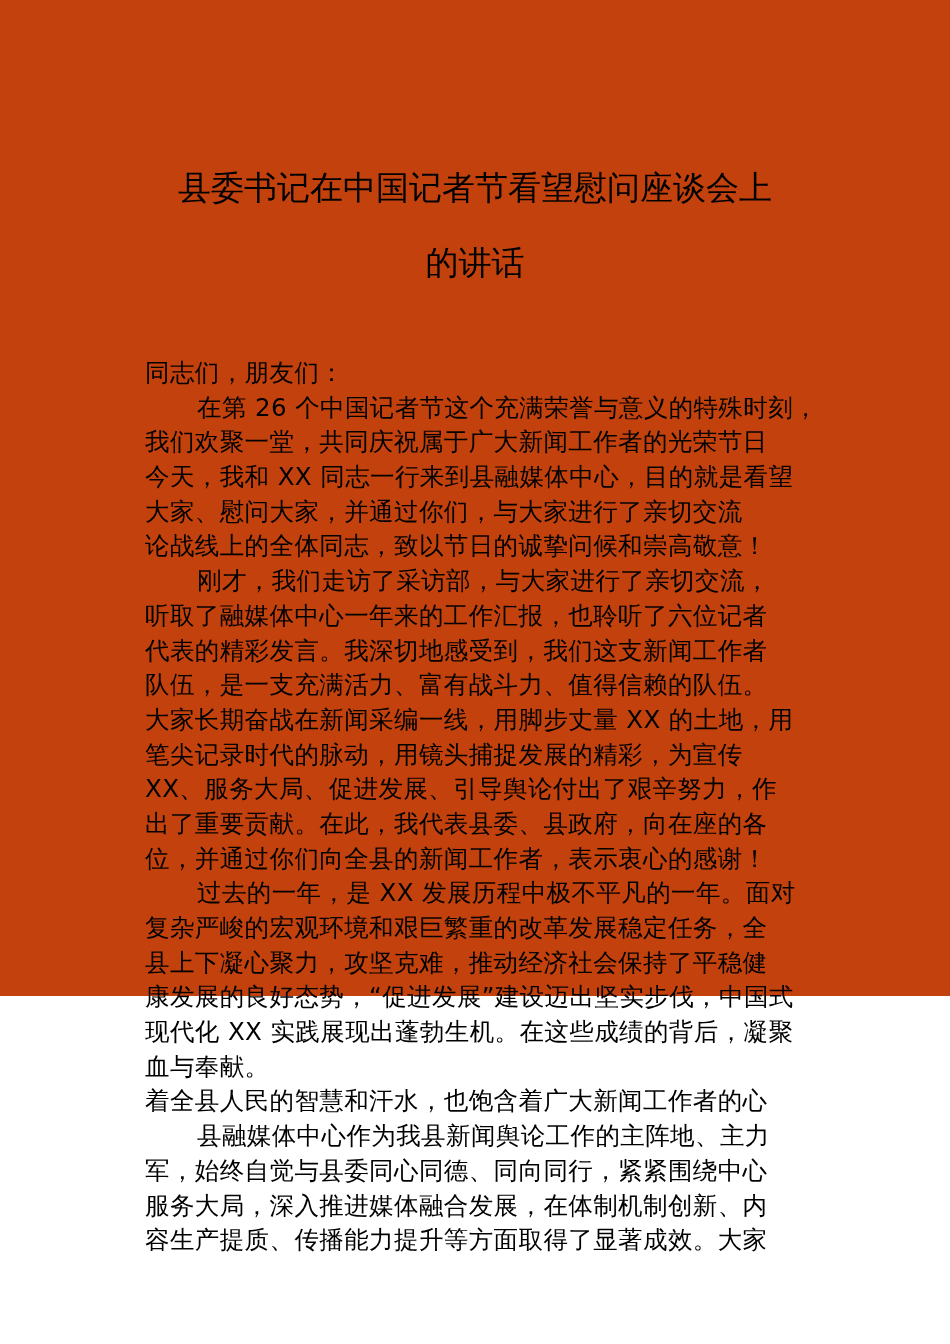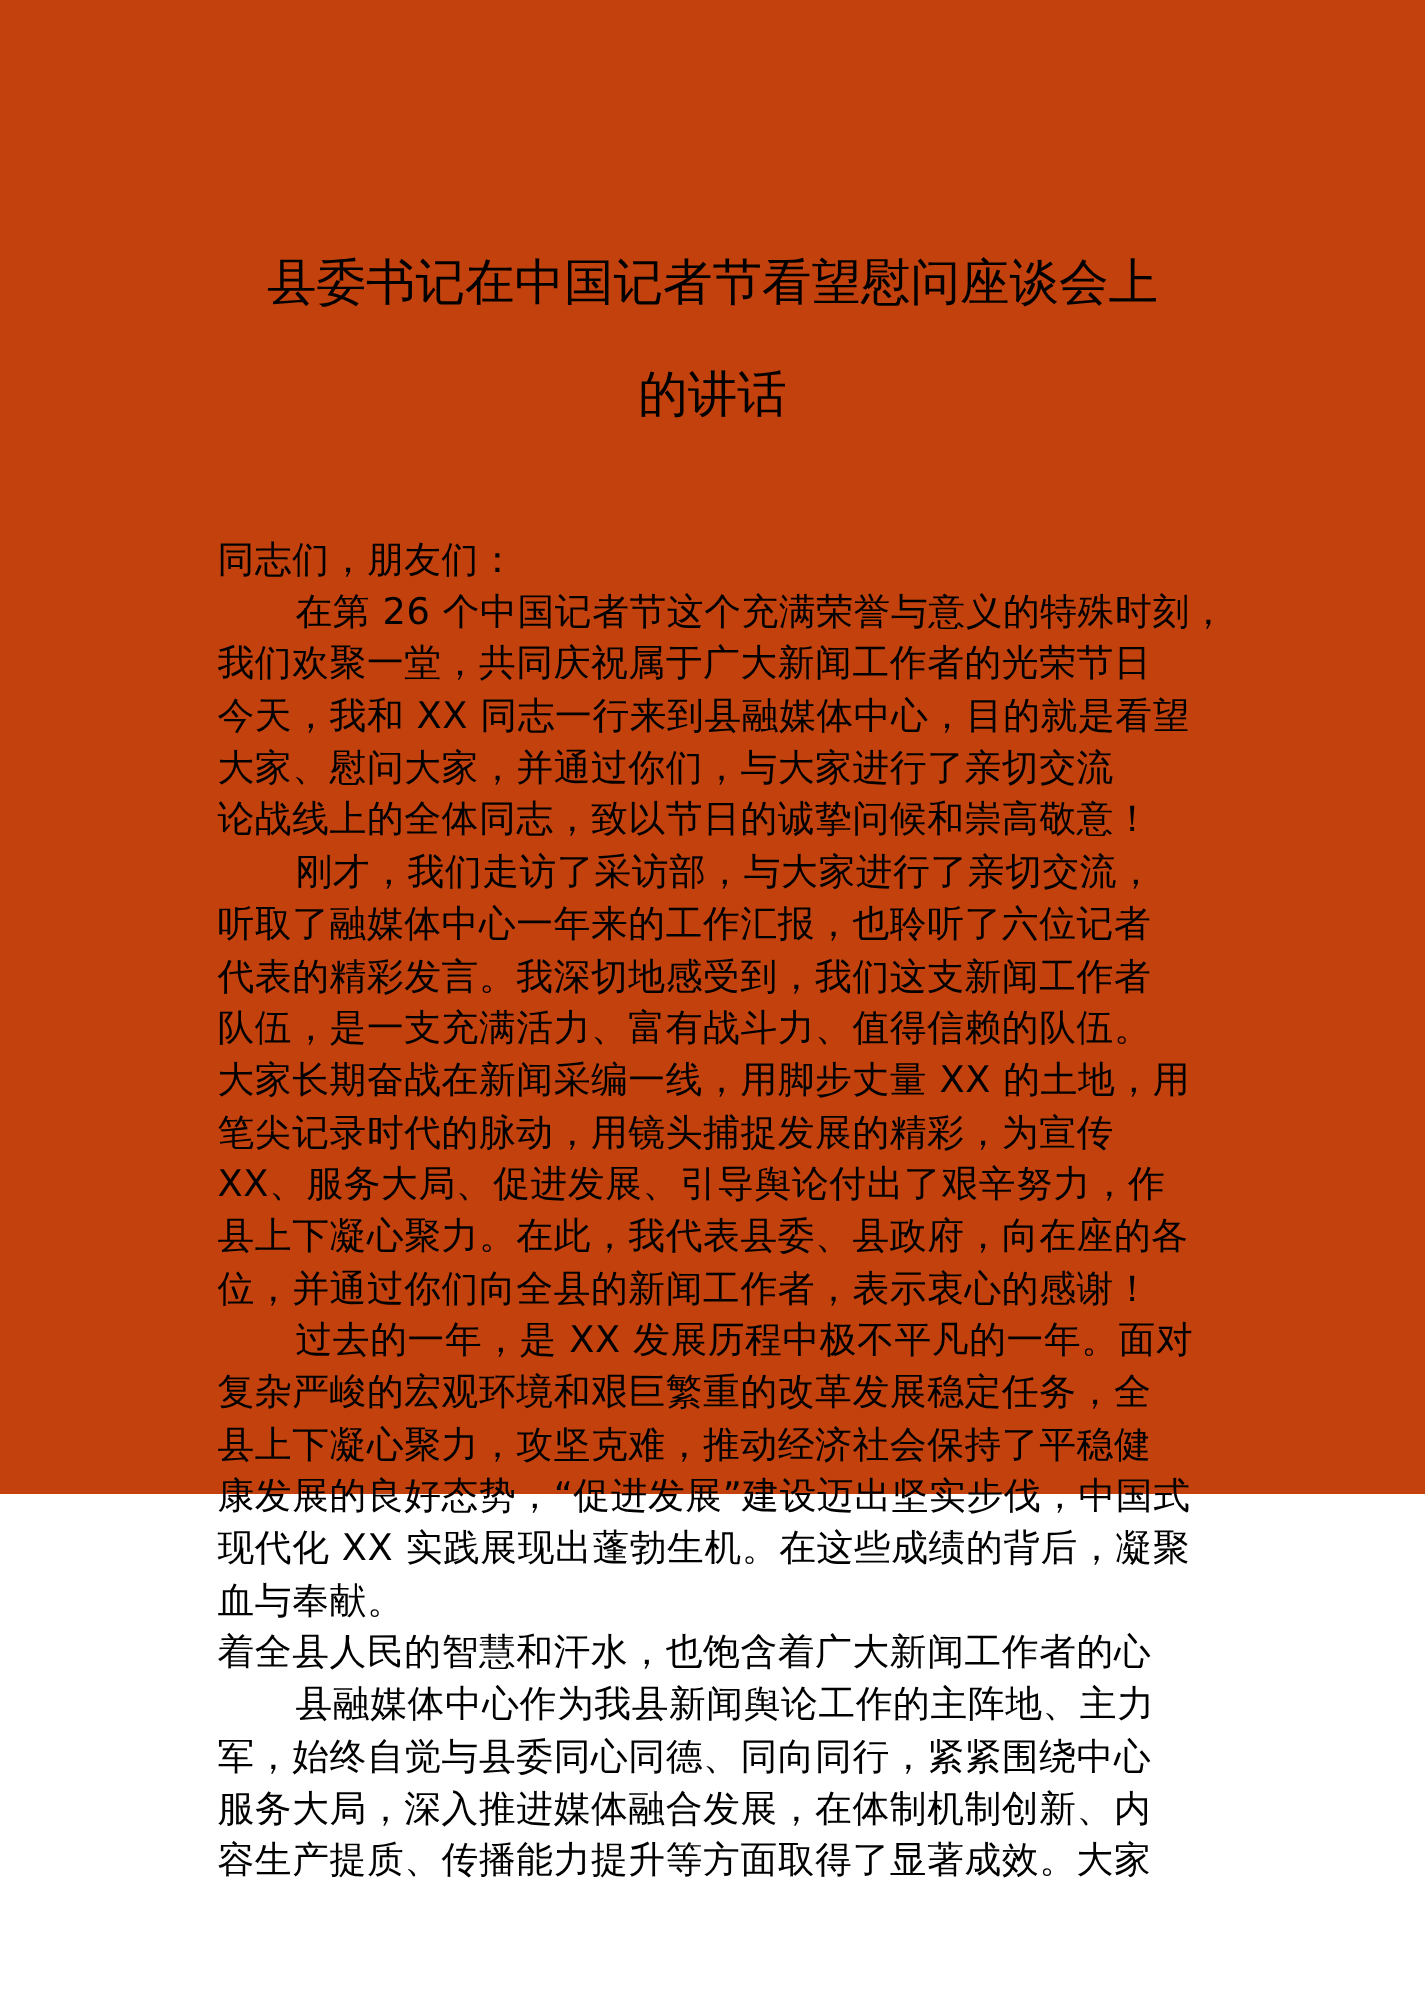--- a/index.html
+++ b/index.html
@@ -74,21 +74,21 @@
     <span class="line">大家、慰问大家，并通过你们，与大家进行了亲切交流</span>
     <span class="line">论战线上的全体同志，致以节日的诚挚问候和崇高敬意！</span>
 
     <span class="line indent">刚才，我们走访了采访部，与大家进行了亲切交流，</span>
     <span class="line">听取了融媒体中心一年来的工作汇报，也聆听了六位记者</span>
     <span class="line">代表的精彩发言。我深切地感受到，我们这支新闻工作者</span>
     <span class="line">队伍，是一支充满活力、富有战斗力、值得信赖的队伍。</span>
     <span class="line">大家长期奋战在新闻采编一线，用脚步丈量 XX 的土地，用</span>
     <span class="line">笔尖记录时代的脉动，用镜头捕捉发展的精彩，为宣传</span>
     <span class="line">XX、服务大局、促进发展、引导舆论付出了艰辛努力，作</span>
-    <span class="line">县上下凝心聚力。在此，我代表县委、县政府，向在座的各</span>
+    <span class="line">出了重要贡献。在此，我代表县委、县政府，向在座的各</span>
     <span class="line">位，并通过你们向全县的新闻工作者，表示衷心的感谢！</span>
 
     <span class="line indent">过去的一年，是 XX 发展历程中极不平凡的一年。面对</span>
     <span class="line">复杂严峻的宏观环境和艰巨繁重的改革发展稳定任务，全</span>
     <span class="line">县上下凝心聚力，攻坚克难，推动经济社会保持了平稳健</span>
     <span class="line">康发展的良好态势，“促进发展”建设迈出坚实步伐，中国式</span>
     <span class="line">现代化 XX 实践展现出蓬勃生机。在这些成绩的背后，凝聚</span>
     <span class="line">血与奉献。</span>
     <span class="line">着全县人民的智慧和汗水，也饱含着广大新闻工作者的心</span>
 

